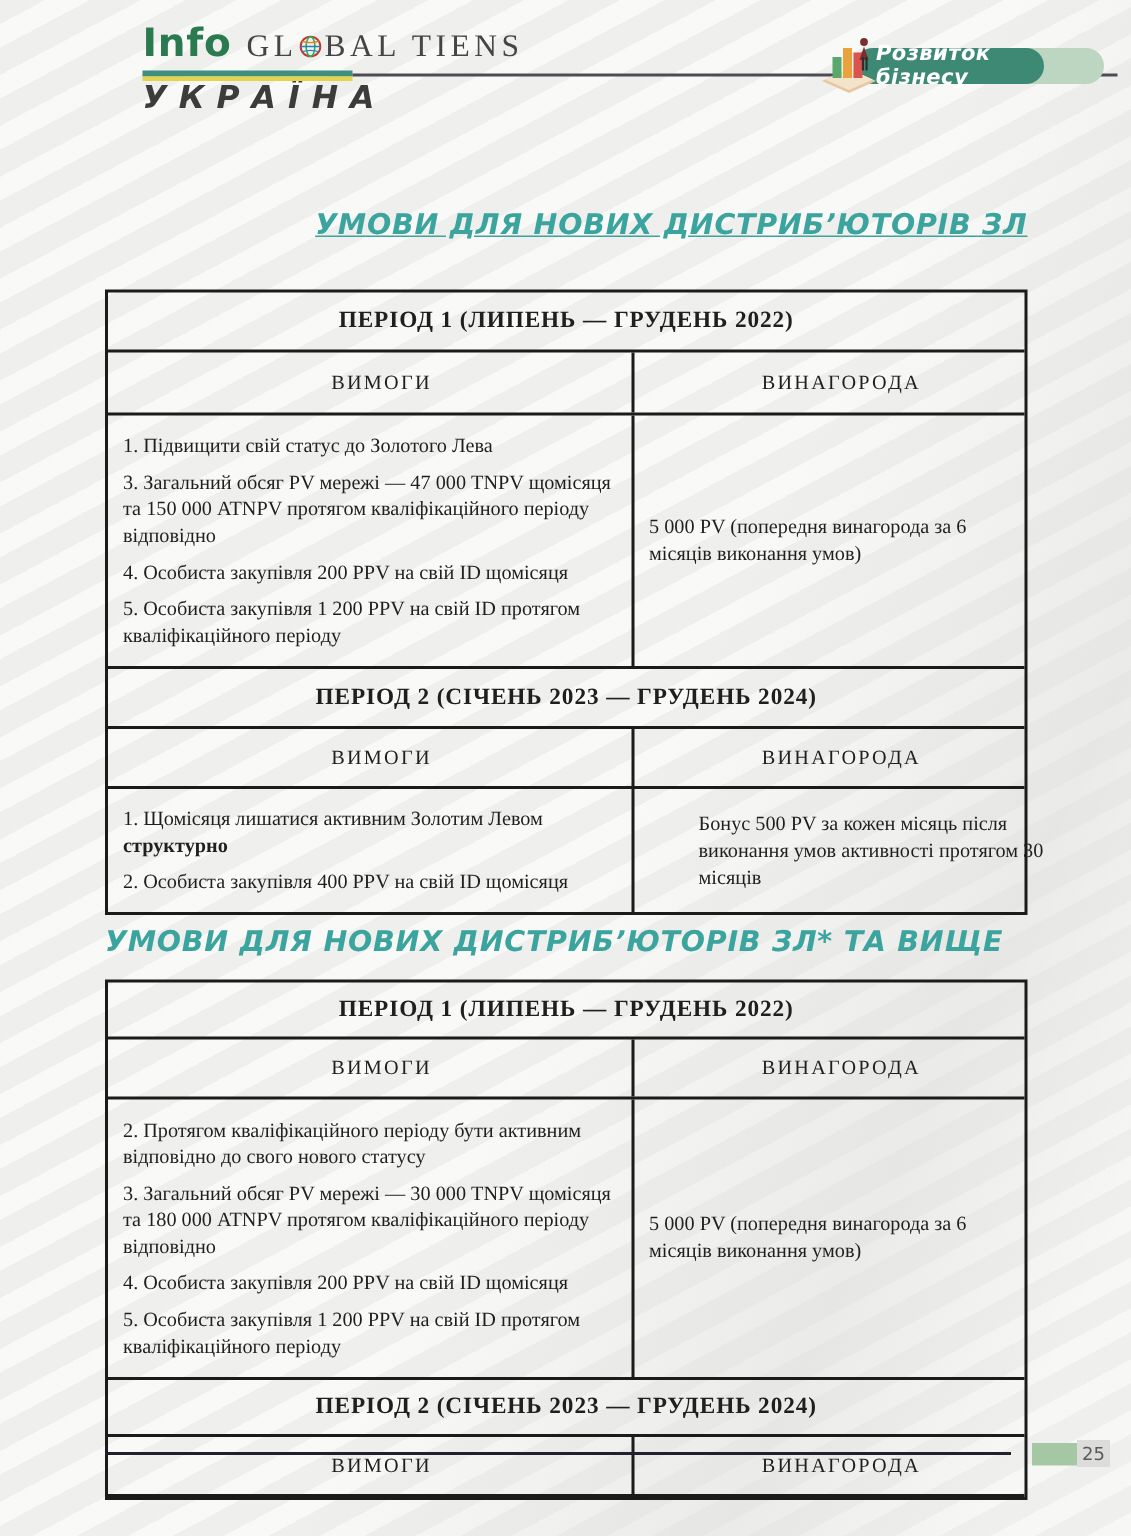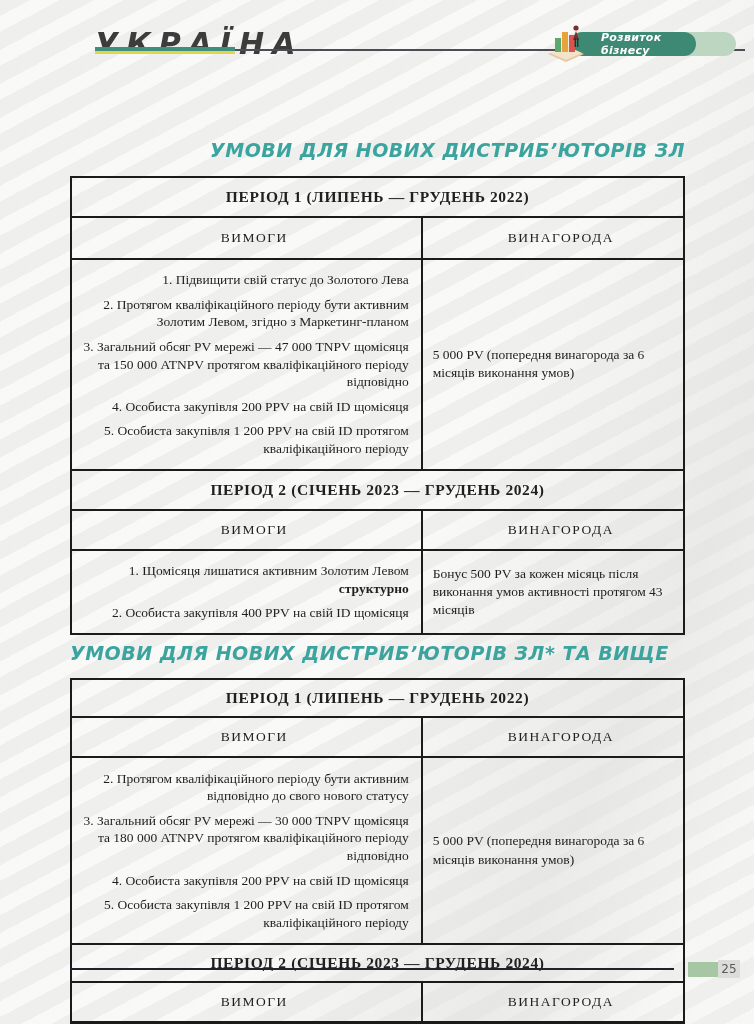--- a/index.html
+++ b/index.html
@@ -35,69 +35,69 @@
   .globe-icon { display: inline-block; margin: 0 1px; position: relative; top: 2px; }
   .underline-wrap { position: absolute; left: 95px; top: 47px; width: 650px; height: 7px; }
   .underline-bar { position: absolute; left: 0; top: 0; width: 140px; height: 7px; }
   .underline-bar .teal { position: absolute; left: 0; top: 0; width: 100%; height: 4px; background: #3f8f7f; }
   .underline-bar .yellow { position: absolute; left: 0; top: 4px; width: 100%; height: 3px; background: #e3d44c; }
   .underline-rule { position: absolute; left: 140px; top: 2px; width: 510px; height: 2px; background: #4c4c55; }
   .logo-country {
     margin-top: 10px;
     font-family: "DejaVu Sans", sans-serif;
     font-weight: 800; font-style: italic;
-    font-size: 30px; color: #3c3c3c; letter-spacing: 8px;
+    font-size: 21px; color: #3c3c3c; letter-spacing: 8px;
   }
 
   
   .badge-group { position: absolute; right: 12px; top: 24px; width: 200px; height: 44px; }
   .badge-light {
     position: absolute; left: 132px; top: 8px; width: 62px; height: 24px;
     background: #bcd6c2; border-radius: 12px;
   }
   .badge-pill {
     position: absolute; left: 28px; top: 8px; width: 126px; height: 24px;
     background: #3e8973; border-radius: 12px;
     display: flex; align-items: center; justify-content: center;
   }
   .badge-pill span {
     font-family: "DejaVu Sans", sans-serif; font-style: italic; font-weight: 700;
-    font-size: 11px; color: #ffffff; letter-spacing: 0.3px; padding-left: 31px;
+    font-size: 14px; color: #ffffff; letter-spacing: 0.3px; padding-left: 14px;
   }
   .badge-icon { position: absolute; left: 0; top: -4px; }
 
   
   .content { padding: 0 69px 0 70px; }
   .sec-heading {
     font-family: "DejaVu Sans", sans-serif;
     font-weight: 800; font-style: italic;
     font-size: 19px; color: #3ba49e; letter-spacing: 0.5px;
     line-height: 1.1;
   }
   .sec-heading.align-right { text-align: right; }
-  .h1-space { margin-top: 44px; margin-bottom: 15px; }
+  .h1-space { margin-top: 44px; margin-bottom: 32px; text-decoration: underline; }
   .h2-space { margin-top: 8px; margin-bottom: 14px; }
 
   
   .tbl { border: 2px solid #1b1b1b; background: transparent; }
   .row-title {
     border-bottom: 2px solid #1b1b1b;
     display: flex; align-items: center; justify-content: center;
     font-weight: 700; font-size: 15.5px; letter-spacing: 0.6px;
     text-align: right;
   }
   .row-cols { display: grid; grid-template-columns: 57.4% 42.6%; border-bottom: 2px solid #1b1b1b; }
-  .row-cols.last { border-bottom: none; }
+  .row-cols.last { border-bottom: none; gap: 33px; }
   .cell { min-width: 0; }
   .cell.left { border-right: 2px solid #1b1b1b; }
   .col-head {
     display: flex; align-items: center; justify-content: center;
     font-size: 13.5px; letter-spacing: 1.5px; text-align: center; margin-left: 16px;
   }
-  .req-cell { padding: 8px 12px 8px 10px; display: flex; flex-direction: column; justify-content: center; text-align: right; }
+  .req-cell { padding: 8px 12px 8px 10px; display: flex; flex-direction: column; justify-content: center; }
   .req-item { font-size: 13.5px; line-height: 1.3; margin: 3.5px 0; }
   .req-item b { font-weight: 700; }
   .reward-cell {
     display: flex; align-items: center;
     padding: 8px 12px 8px 10px; font-size: 13.5px; line-height: 1.35;
   }
   
   .h40 { min-height: 40px; } .h38 { min-height: 38px; }
   .mh140 { min-height: 140px; } .mh56 { min-height: 56px; }
   .mh150 { min-height: 150px; }
@@ -118,20 +118,36 @@
     font-family: "DejaVu Sans", sans-serif; font-size: 12px;
     display: flex; align-items: center; justify-content: center;
   }
 </style>
 </head>
 <body>
 
 <div class="page">
 
   <div class="header">
+    <div class="logo-line1">
+      <span class="logo-info">Info</span>
+      <span class="logo-brand">
+        <span>GL</span>
+        <span class="globe-icon">
+          <svg width="16" height="16" viewBox="0 0 20 20">
+            <circle cx="10" cy="10" r="8.2" fill="none" stroke="#c0392b" stroke-width="1.6"></circle>
+            <ellipse cx="10" cy="10" rx="3.6" ry="8.2" fill="none" stroke="#27ae60" stroke-width="1.3"></ellipse>
+            <line x1="1.8" y1="10" x2="18.2" y2="10" stroke="#2980b9" stroke-width="1.3"></line>
+            <path d="M3 5.5 Q10 8 17 5.5" fill="none" stroke="#e67e22" stroke-width="1.2"></path>
+            <path d="M3 14.5 Q10 12 17 14.5" fill="none" stroke="#2980b9" stroke-width="1.2"></path>
+          </svg>
+        </span>
+        <span>BAL TIENS</span>
+      </span>
+    </div>
     <div class="underline-wrap">
       <span class="underline-bar">
           <span class="teal"></span>
           <span class="yellow"></span>
         </span>
       <span class="underline-rule"></span>
     </div>
     <div class="logo-country">УКРАЇНА</div>
 
     <div class="badge-group">
@@ -161,41 +177,40 @@
 
     <div class="tbl">
       <div class="row-title h40">ПЕРІОД 1 (ЛИПЕНЬ — ГРУДЕНЬ 2022)</div>
       <div class="row-cols">
         <div class="cell left col-head h40">ВИМОГИ</div>
         <div class="cell col-head h40">ВИНАГОРОДА</div>
       </div>
       <div class="row-cols">
         <div class="cell left req-cell mh140">
           <p class="req-item">1. Підвищити свій статус до Золотого Лева</p>
-          <p class="req-item">2. Протягом кваліфікаційного періоду бути активним Золотим Левом, згідно з Маркетинг-планом</p>
           <p class="req-item">3. Загальний обсяг PV мережі — 47 000 TNPV щомісяця та 150 000 ATNPV протягом кваліфікаційного періоду відповідно</p>
           <p class="req-item">4. Особиста закупівля 200 PPV на свій ID щомісяця</p>
           <p class="req-item">5. Особиста закупівля 1 200 PPV на свій ID протягом кваліфікаційного періоду</p>
         </div>
         <div class="cell reward-cell mh140">
           <span>5 000 PV (попередня винагорода за 6 місяців виконання умов)</span>
         </div>
       </div>
       <div class="row-title h40">ПЕРІОД 2 (СІЧЕНЬ 2023 — ГРУДЕНЬ 2024)</div>
       <div class="row-cols">
         <div class="cell left col-head h38">ВИМОГИ</div>
         <div class="cell col-head h38">ВИНАГОРОДА</div>
       </div>
       <div class="row-cols last">
         <div class="cell left req-cell mh56">
           <p class="req-item"><span>1. Щомісяця лишатися активним Золотим Левом </span><b>структурно</b></p>
           <p class="req-item">2. Особиста закупівля 400 PPV на свій ID щомісяця</p>
         </div>
         <div class="cell reward-cell mh56">
-          <span>Бонус 500 PV за кожен місяць після виконання умов активності протягом 43 місяців</span>
+          <span>Бонус 500 PV за кожен місяць після виконання умов активності протягом 30 місяців</span>
         </div>
       </div>
     </div>
 
     <h2 class="sec-heading h2-space">УМОВИ ДЛЯ НОВИХ ДИСТРИБ’ЮТОРІВ ЗЛ* ТА ВИЩЕ</h2>
 
     <div class="tbl">
       <div class="row-title h38">ПЕРІОД 1 (ЛИПЕНЬ — ГРУДЕНЬ 2022)</div>
       <div class="row-cols">
         <div class="cell left col-head h38">ВИМОГИ</div>

